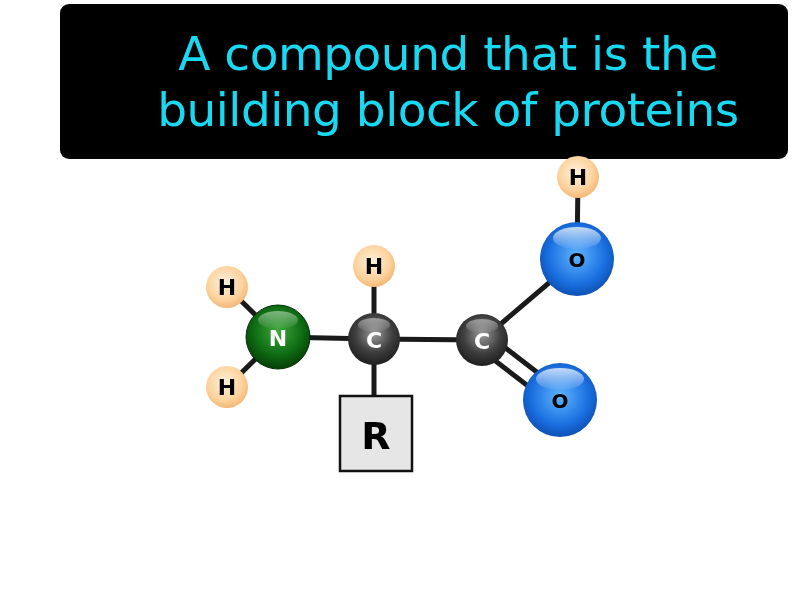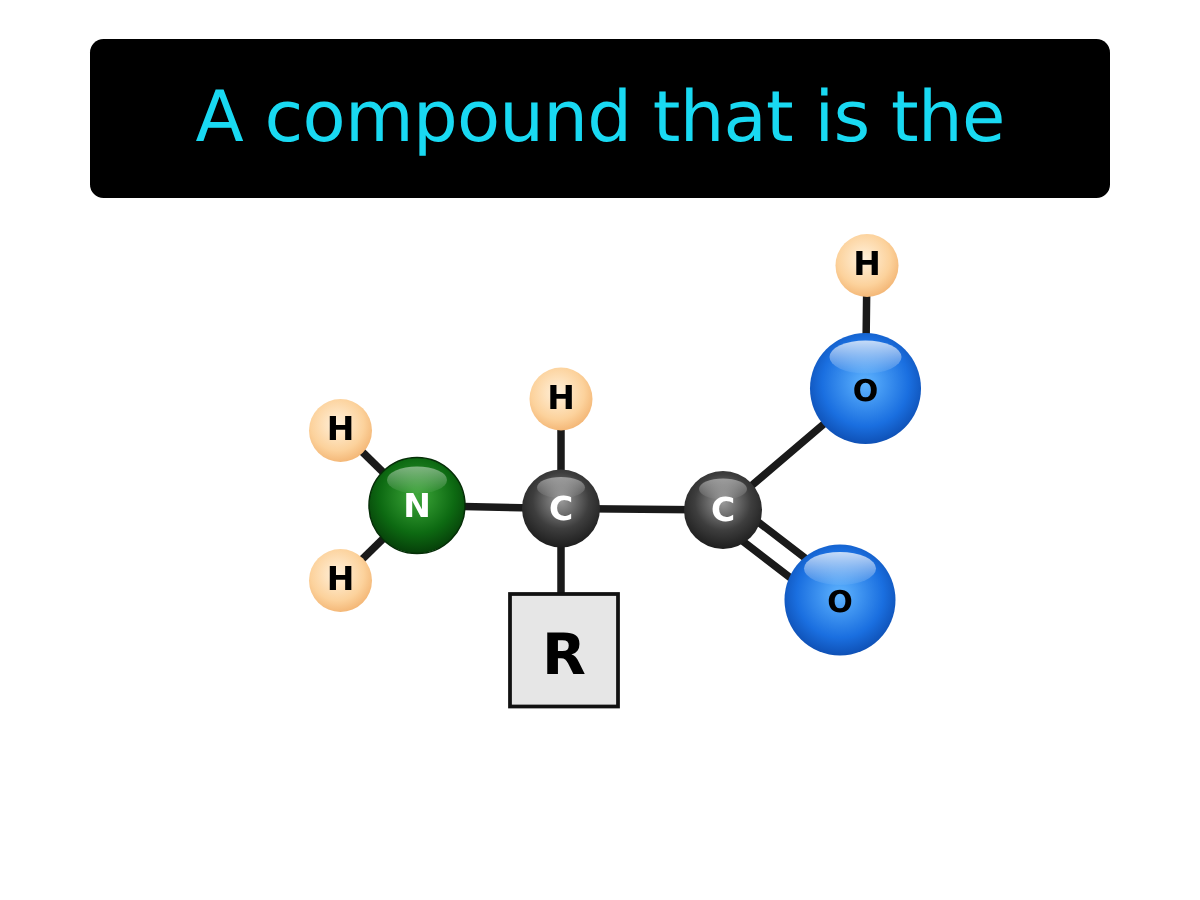--- a/index.html
+++ b/index.html
@@ -1,26 +1,27 @@
 <!DOCTYPE html>
 <html><head>
 <meta charset="utf-8">
 <style>
   html, body { margin: 0; padding: 0; }
   body { width: 800px; height: 600px; background: #ffffff; position: relative; overflow: hidden; font-family: "Liberation Sans", sans-serif; }
-  .title-box { position: absolute; left: 60px; top: 26px; width: 680px; height: 106px; background: #000000; border-radius: 9px; display: flex; flex-direction: column; align-items: center; justify-content: center; }
+  .title-box { position: absolute; left: 60px; top: 4px; width: 680px; height: 155px; background: #000000; border-radius: 9px; display: flex; flex-direction: column; align-items: center; justify-content: center; padding-left: 48px; }
   .title-line { color: #19d9f2; font-family: "DejaVu Sans", sans-serif; font-size: 47px; line-height: 56px; letter-spacing: -0.5px; white-space: nowrap; }
   svg.diagram { position: absolute; left: 0; top: 0; }
   .atom-label { font-family: "DejaVu Sans", sans-serif; font-weight: bold; text-anchor: middle; dominant-baseline: central; }
 </style>
 </head>
 <body>
 
 <div class="title-box">
   <div class="title-line">A compound that is the</div>
+  <div class="title-line">building block of proteins</div>
 </div>
 
 <svg class="diagram" width="800" height="600" viewBox="0 0 800 600">
   <defs>
     <radialGradient id="gH" cx="45%" cy="40%" r="60%">
       <stop offset="0%" stop-color="#fff1dc"></stop>
       <stop offset="70%" stop-color="#fcd29c"></stop>
       <stop offset="100%" stop-color="#f4b878"></stop>
     </radialGradient>
     <radialGradient id="gN" cx="50%" cy="40%" r="60%">

